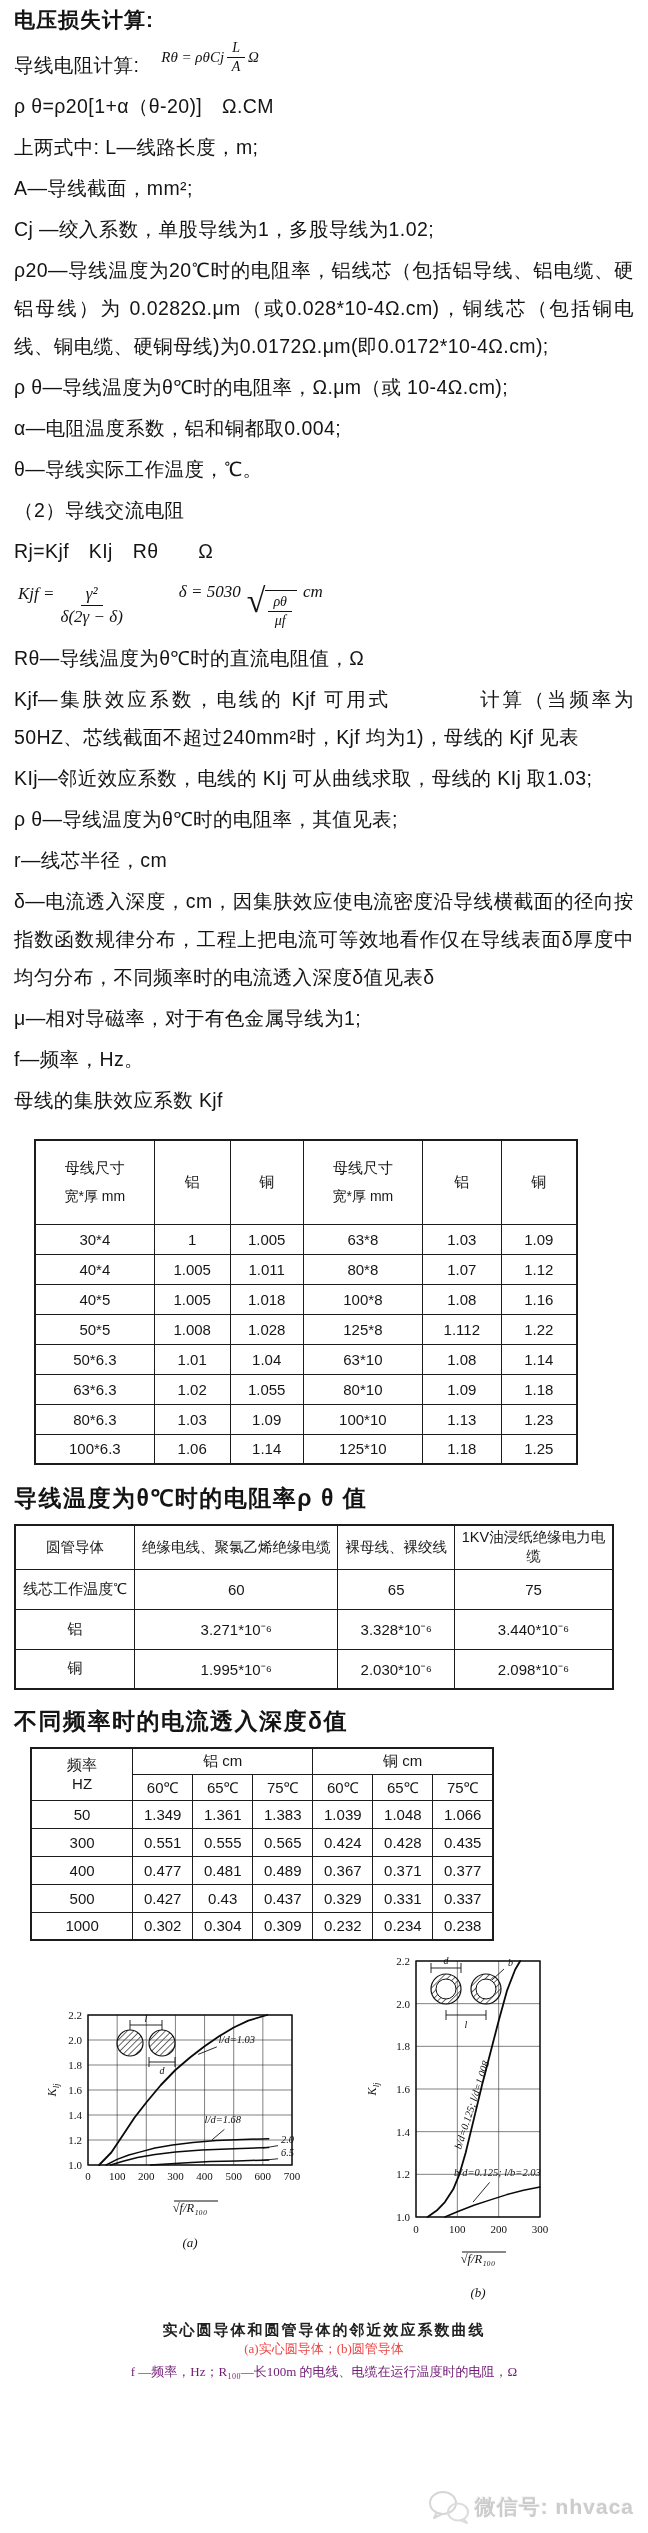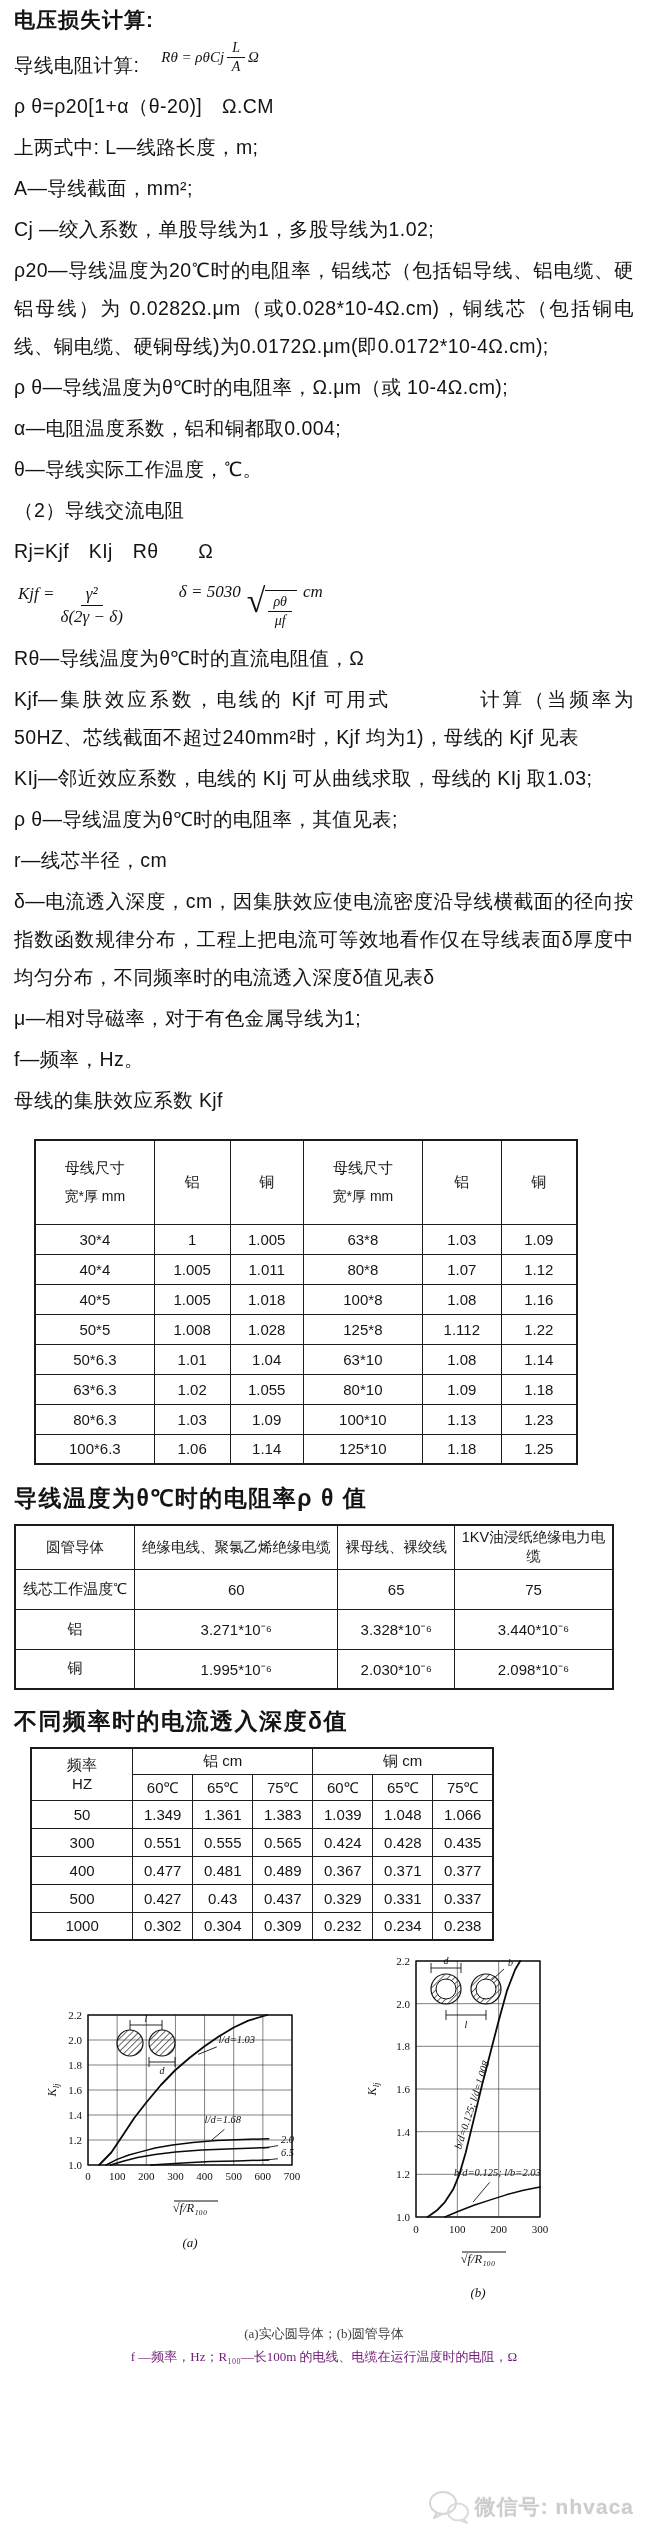--- a/index.html
+++ b/index.html
@@ -42,21 +42,21 @@
   .tbl3 { margin-left: 16px; width: 464px; }
   .tbl3 thead th { height: 26px; }
   .tbl3 tbody td { height: 28px; }
 
   .charts { position: relative; height: 366px; margin-top: 4px; }
   #chart-a { position: absolute; left: 30px; top: 54px; overflow: visible; }
   #chart-b { position: absolute; left: 350px; top: 8px; overflow: visible; }
 
   .fig-caption { text-align: center; margin-top: 10px; font-family: "Liberation Serif", serif; }
   .fig-caption .c1 { font-size: 15px; font-weight: bold; letter-spacing: 2px; color:#222; }
-  .fig-caption .c2 { font-size: 13px; margin-top: 14px; color:#404040; }
+  .fig-caption .c2 { font-size: 13px; margin-top: 0; color:#ef4444; }
   .fig-caption .c3 { font-size: 13px; margin-top: 5px; color:#701a75; }
 
   .watermark { position: absolute; right: 14px; bottom: 8px; display: flex; align-items: center; gap: 4px; }
   .watermark .wm-text { font-size: 21px; font-weight: bold; color: #cccccc;
     text-shadow: 1px 1px 0 #ffffff, -1px -1px 0 #f2f2f2; letter-spacing: 1px; }
 </style>
 </head>
 <body>
 
 <div class="doc">
@@ -462,20 +462,21 @@
           <line x1="82" y1="57" x2="82" y2="67"></line>
           <line x1="122" y1="57" x2="122" y2="67"></line>
         </g>
         <text x="82" y="11" fill="#111" font-size="10" font-style="italic" font-family="&quot;Liberation Serif&quot;, serif" text-anchor="middle">d</text>
         <text x="144" y="13" fill="#111" font-size="10" font-style="italic" font-family="&quot;Liberation Serif&quot;, serif">b</text>
         <text x="102" y="75" fill="#111" font-size="10" font-style="italic" font-family="&quot;Liberation Serif&quot;, serif" text-anchor="middle">l</text>
       </svg>
   </div>
 
   <div class="fig-caption">
+    <div class="c1">实心圆导体和圆管导体的邻近效应系数曲线</div>
     <div class="c2">(a)实心圆导体；(b)圆管导体</div>
     <div class="c3">f —频率，Hz；R₁₀₀—长100m 的电线、电缆在运行温度时的电阻，Ω</div>
   </div>
 
 </div>
 
 <div class="watermark">
   <svg width="44" height="36" viewBox="0 0 44 36">
     <ellipse cx="16" cy="14" rx="13" ry="11" fill="none" stroke="#d6d6d6" stroke-width="2"></ellipse>
     <path d="M10 23 L7 29 L15 25" fill="none" stroke="#d6d6d6" stroke-width="2" stroke-linejoin="round"></path>

